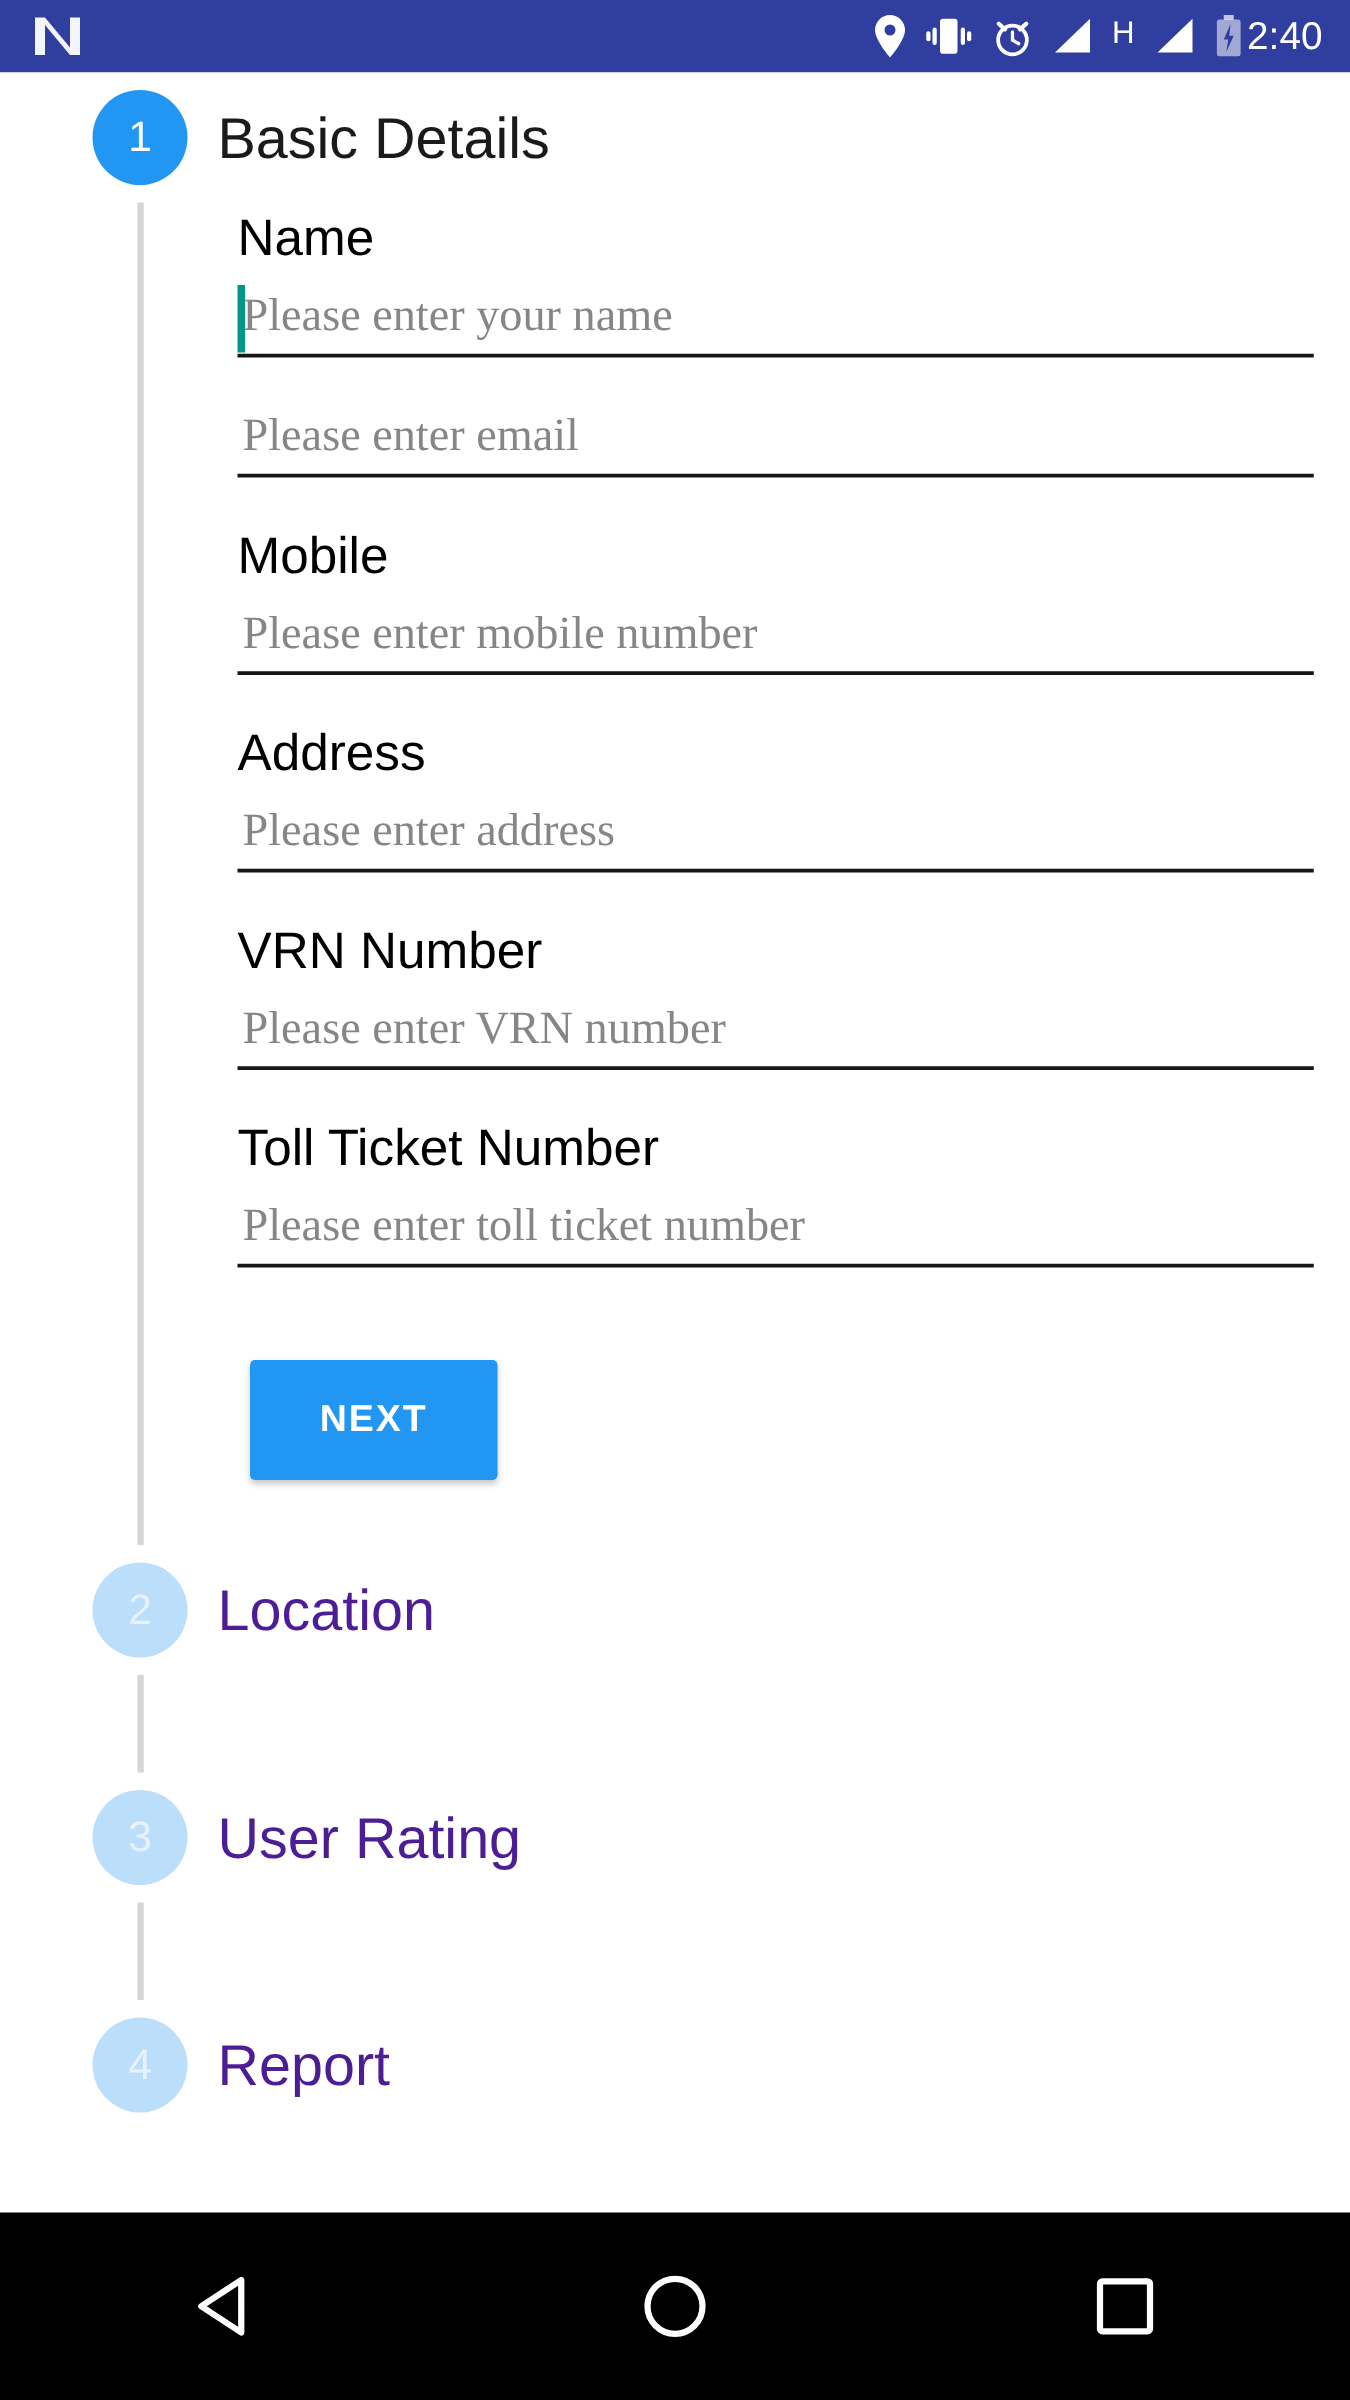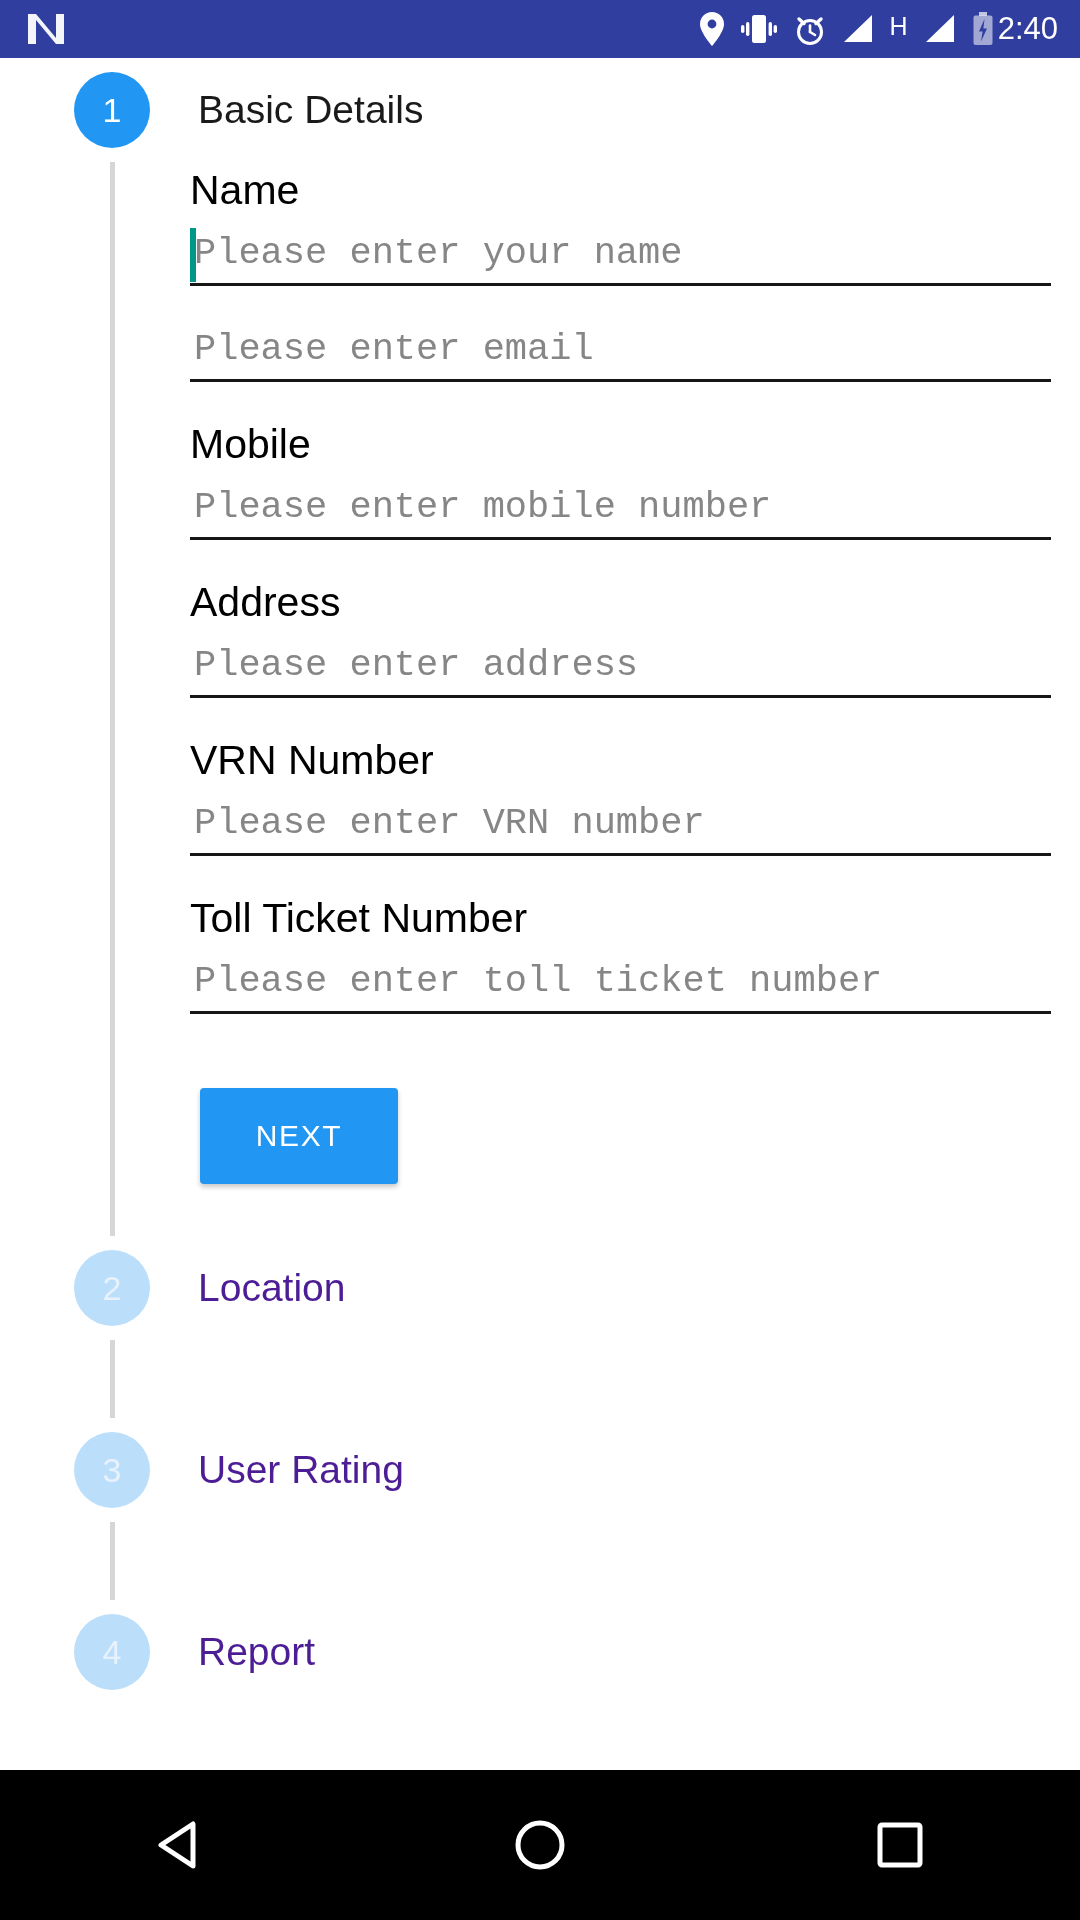--- a/index.html
+++ b/index.html
@@ -44,22 +44,22 @@
   }
   .circle {
     width: 76px; height: 76px; border-radius: 50%;
     display:flex; align-items:center; justify-content:center;
     font-size: 34px; flex: 0 0 auto;
   }
   .circle.active { background:#2196F3; color:#ffffff; }
   .circle.inactive { background:#BBDEFB; color:#E8F2FC; }
 
   .step-title {
-    margin-left: 48px;
-    font-size: 39px;
+    margin-left: 24px;
+    font-size: 46px;
     color: #1a1a1a;
   }
   .step-title.inactive { color: #4c1d95; }
 
   
   .step-body {
     position: relative;
     padding-left: 190px;
     padding-right: 29px;
   }
@@ -77,41 +77,41 @@
     margin-bottom: 6px;
     white-space: nowrap;
   }
   .field-input-wrap {
     position: relative;
     border-bottom: 3px solid #161616;
     height: 62px;
   }
   .field-input {
     border: 0; outline: 0; background: transparent;
-    font-family: Liberation Mono, monospace;
+    font-family: Liberation Serif, serif;
     font-size: 37px; color: #0f766e;
     width: 100%; height: 58px;
     padding: 0 0 0 4px;
     line-height: 58px;
   }
   .field-input::placeholder { color: #868686; opacity: 1; }
   .caret {
     position: absolute; left: 0px; top: 4px;
     width: 6px; height: 54px;
     background: #009688;
   }
 
   
   .next-row { padding: 40px 0 52px 10px; }
   .next-btn {
     width: 198px; height: 96px;
     background: #2196F3;
     border: 0; border-radius: 4px;
     color: #ffffff;
-    font-size: 30px; font-weight: normal;
+    font-size: 30px; font-weight: bold;
     letter-spacing: 1.6px;
     font-family: "Liberation Sans", sans-serif;
     box-shadow: 0 3px 5px rgba(0,0,0,0.22);
     cursor: pointer;
   }
 
   
   .step-gap {
     position: relative;
     height: 78px;

